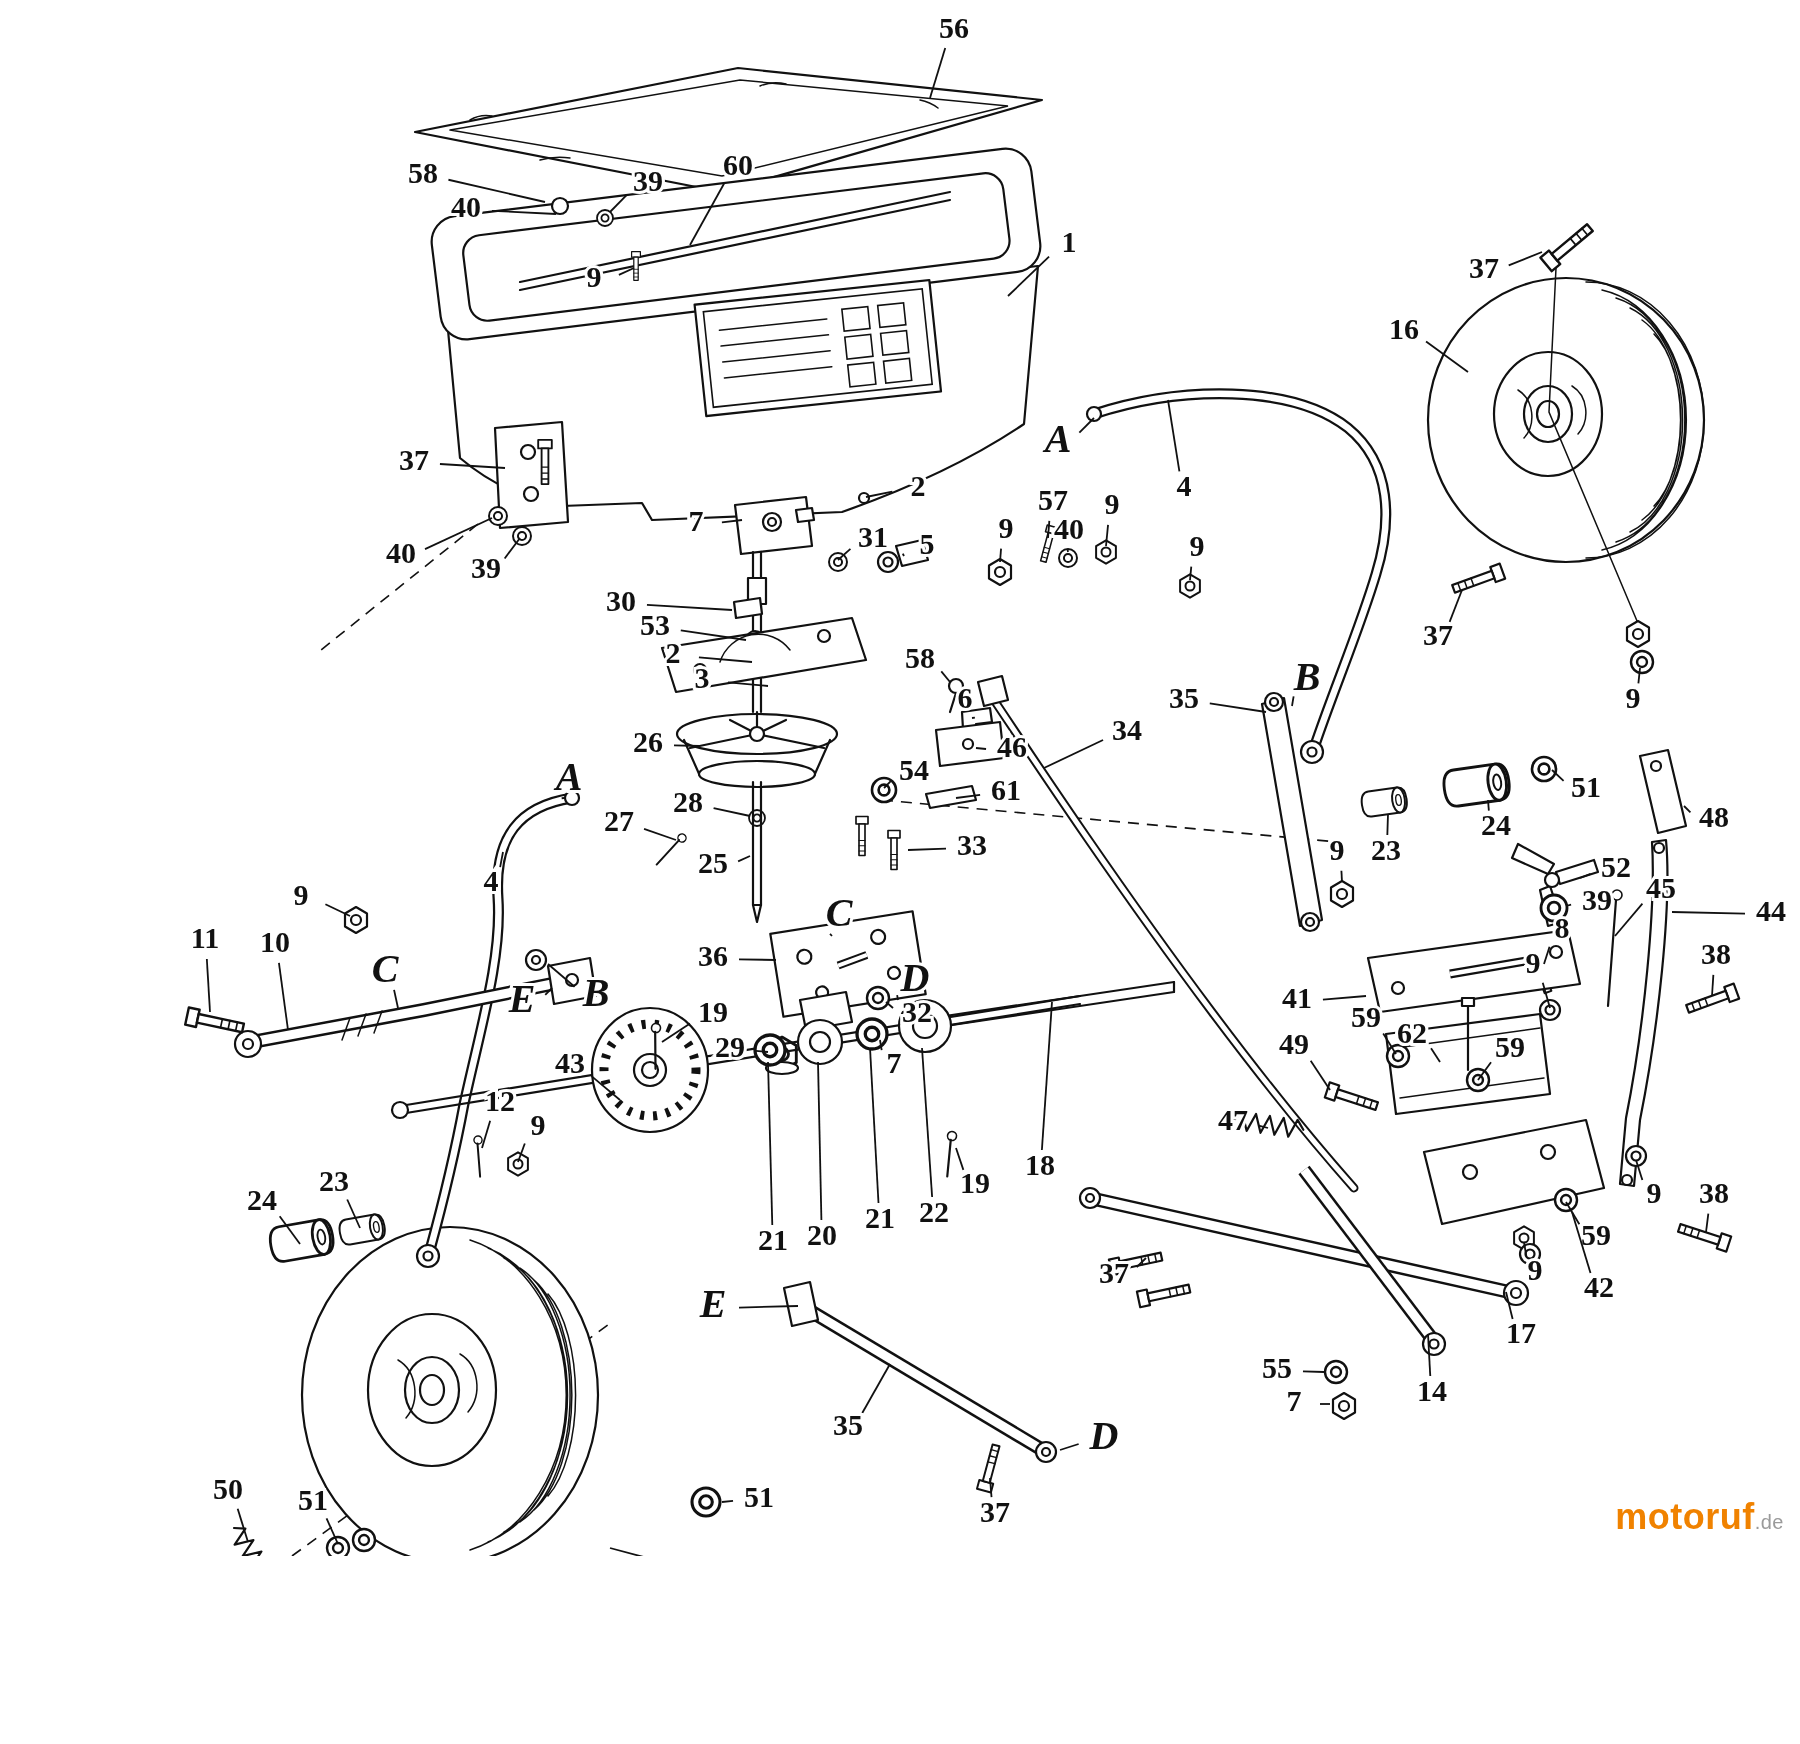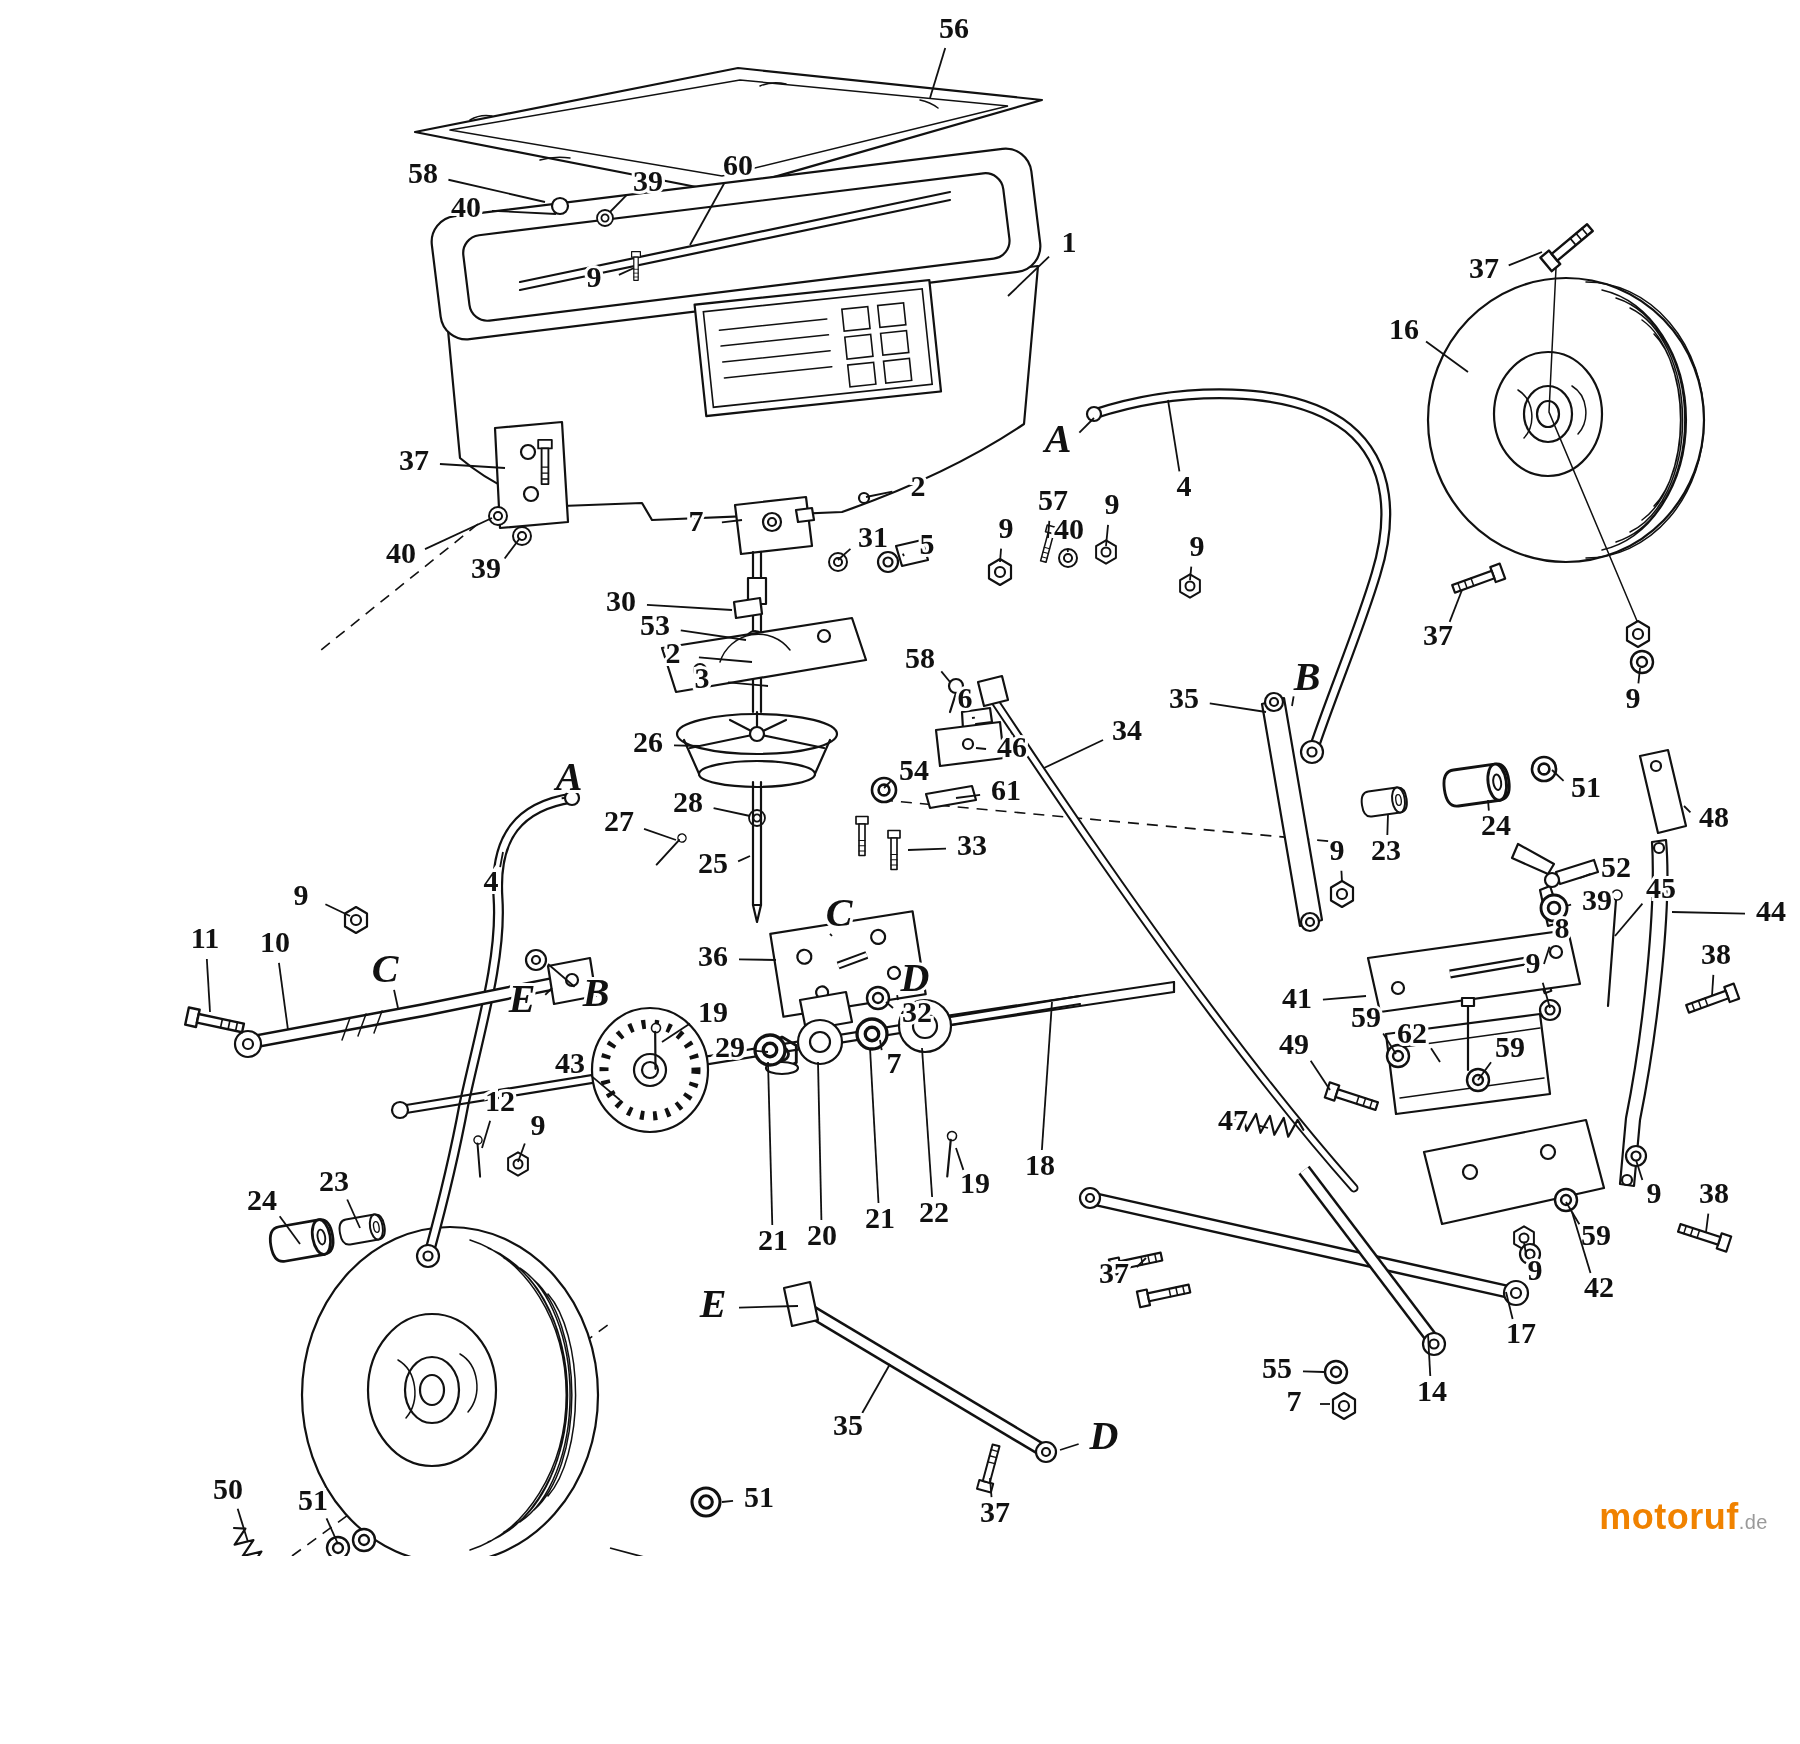--- a/index.html
+++ b/index.html
@@ -15,21 +15,21 @@
   .rodO{stroke:#111;stroke-width:9;fill:none;stroke-linecap:round}
   .rodI{stroke:#fff;stroke-width:5;fill:none;stroke-linecap:round}
   .barO{stroke:#111;stroke-width:14;fill:none;stroke-linecap:butt}
   .barI{stroke:#fff;stroke-width:9;fill:none;stroke-linecap:butt}
   .dash{stroke:#111;stroke-width:1.6;stroke-dasharray:11 8;fill:none}
   .callout-line{stroke:#111;stroke-width:1.8}
   text.num{font:700 30px "Liberation Serif",serif;fill:#111;text-anchor:middle;
            dominant-baseline:middle;paint-order:stroke;stroke:#fff;stroke-width:6px}
   text.letter{font:italic 700 40px "Liberation Serif",serif;fill:#111;text-anchor:middle;
            dominant-baseline:middle;paint-order:stroke;stroke:#fff;stroke-width:6px}
-  .watermark{position:absolute;right:32px;bottom:18px;font:700 36px "Liberation Sans",sans-serif;
+  .watermark{position:absolute;right:16px;bottom:18px;font:700 36px "Liberation Sans",sans-serif;
              letter-spacing:.5px}
   .watermark .tld{font-size:20px;font-weight:400}
 </style>
 </head>
 <body>
 
 <div class="stage">
 <svg viewBox="0 0 1800 1744" width="1800" height="1744">
   <defs>
     <g id="washer">

